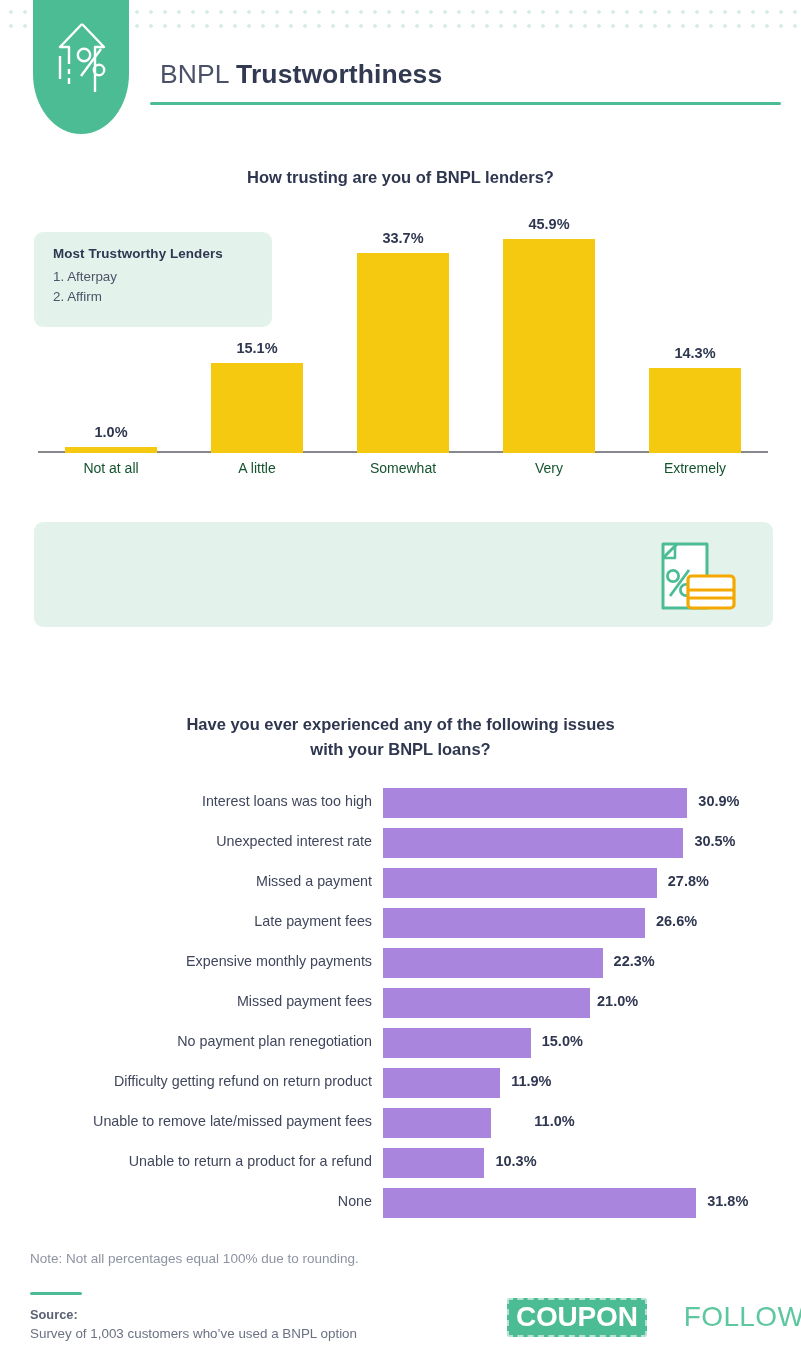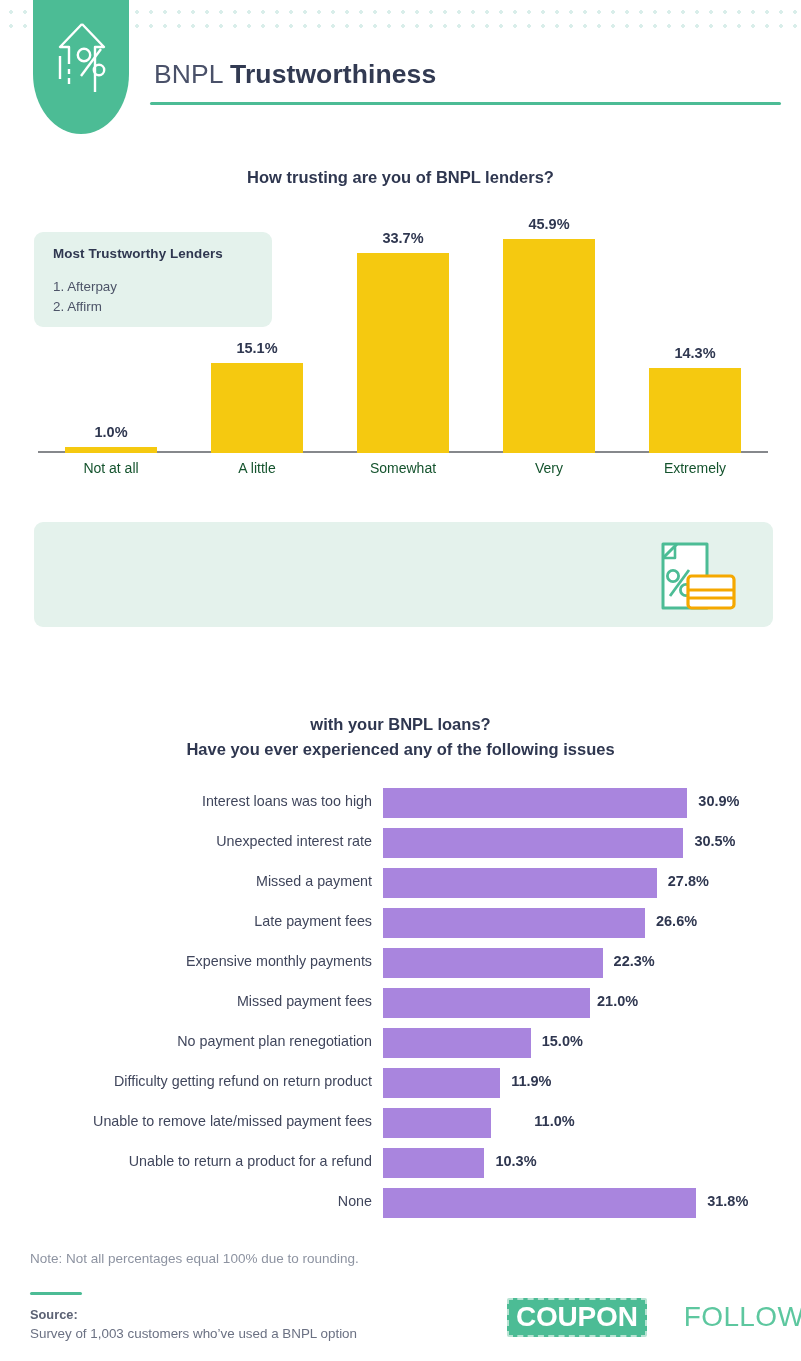--- a/index.html
+++ b/index.html
@@ -33,21 +33,21 @@
     left: 33px; top: -26px;
     width: 96px; height: 160px;
     background: #4cbc95;
     border-bottom-left-radius: 48px 60px;
     border-bottom-right-radius: 48px 60px;
   }
   .badge svg { position: absolute; left: 18px; top: 48px; }
 
   .page-title {
     position: absolute;
-    left: 154px; top: 59px;
+    left: 160px; top: 59px;
     font-size: 26.5px;
     color: #3c4257;
     letter-spacing: 0.1px;
     white-space: nowrap;
   }
   .page-title .light { font-weight: 400; color: #4a5169; }
   .page-title .bold  { font-weight: 700; color: #323a52; }
 
   .title-rule {
     position: absolute;
@@ -74,21 +74,21 @@
     width: 238px; height: 95px;
     background: #e4f2ec;
     border-radius: 9px;
     padding: 14px 0 0 19px;
   }
   .lenders-box .lb-title {
     font-size: 13.4px;
     font-weight: 700;
     color: #2f3750;
     letter-spacing: .1px;
-    margin-bottom: 16px;
+    margin-bottom: 6px;
   }
   .lenders-box .lb-item {
     font-size: 13.4px;
     font-weight: 400;
     color: #4d5468;
     line-height: 20px;
   }
 
   
   .vchart {
@@ -330,22 +330,22 @@
         <circle cx="42" cy="50" r="5.6" stroke="#4cbc95" stroke-width="2.8" fill="none"></circle>
         <line x1="45" y1="30" x2="26" y2="56" stroke="#4cbc95" stroke-width="2.8"></line>
         <rect x="44" y="36" width="46" height="32" rx="3.5" fill="#ffffff" stroke="#f5a800" stroke-width="3.2"></rect>
         <line x1="44" y1="50" x2="90" y2="50" stroke="#f5a800" stroke-width="3.2"></line>
         <line x1="44" y1="58" x2="90" y2="58" stroke="#f5a800" stroke-width="3.2"></line>
       </svg>
     </div>
   </div>
 
   <div class="q2-title">
+    <div>Have you ever experienced any of the following issues</div>
     <div>with your BNPL loans?</div>
-    <div>Have you ever experienced any of the following issues</div>
   </div>
 
   <div class="hchart" id="hrows">
       <div class="hrow">
         <div class="hlabel">Interest loans was too high</div>
         <div class="hbar" style="width: 304.318px; background: rgb(169, 133, 222);"></div>
         <div class="hval" style="left: 698.318px;">30.9%</div>
       </div>
       <div class="hrow">
         <div class="hlabel">Unexpected interest rate</div>

